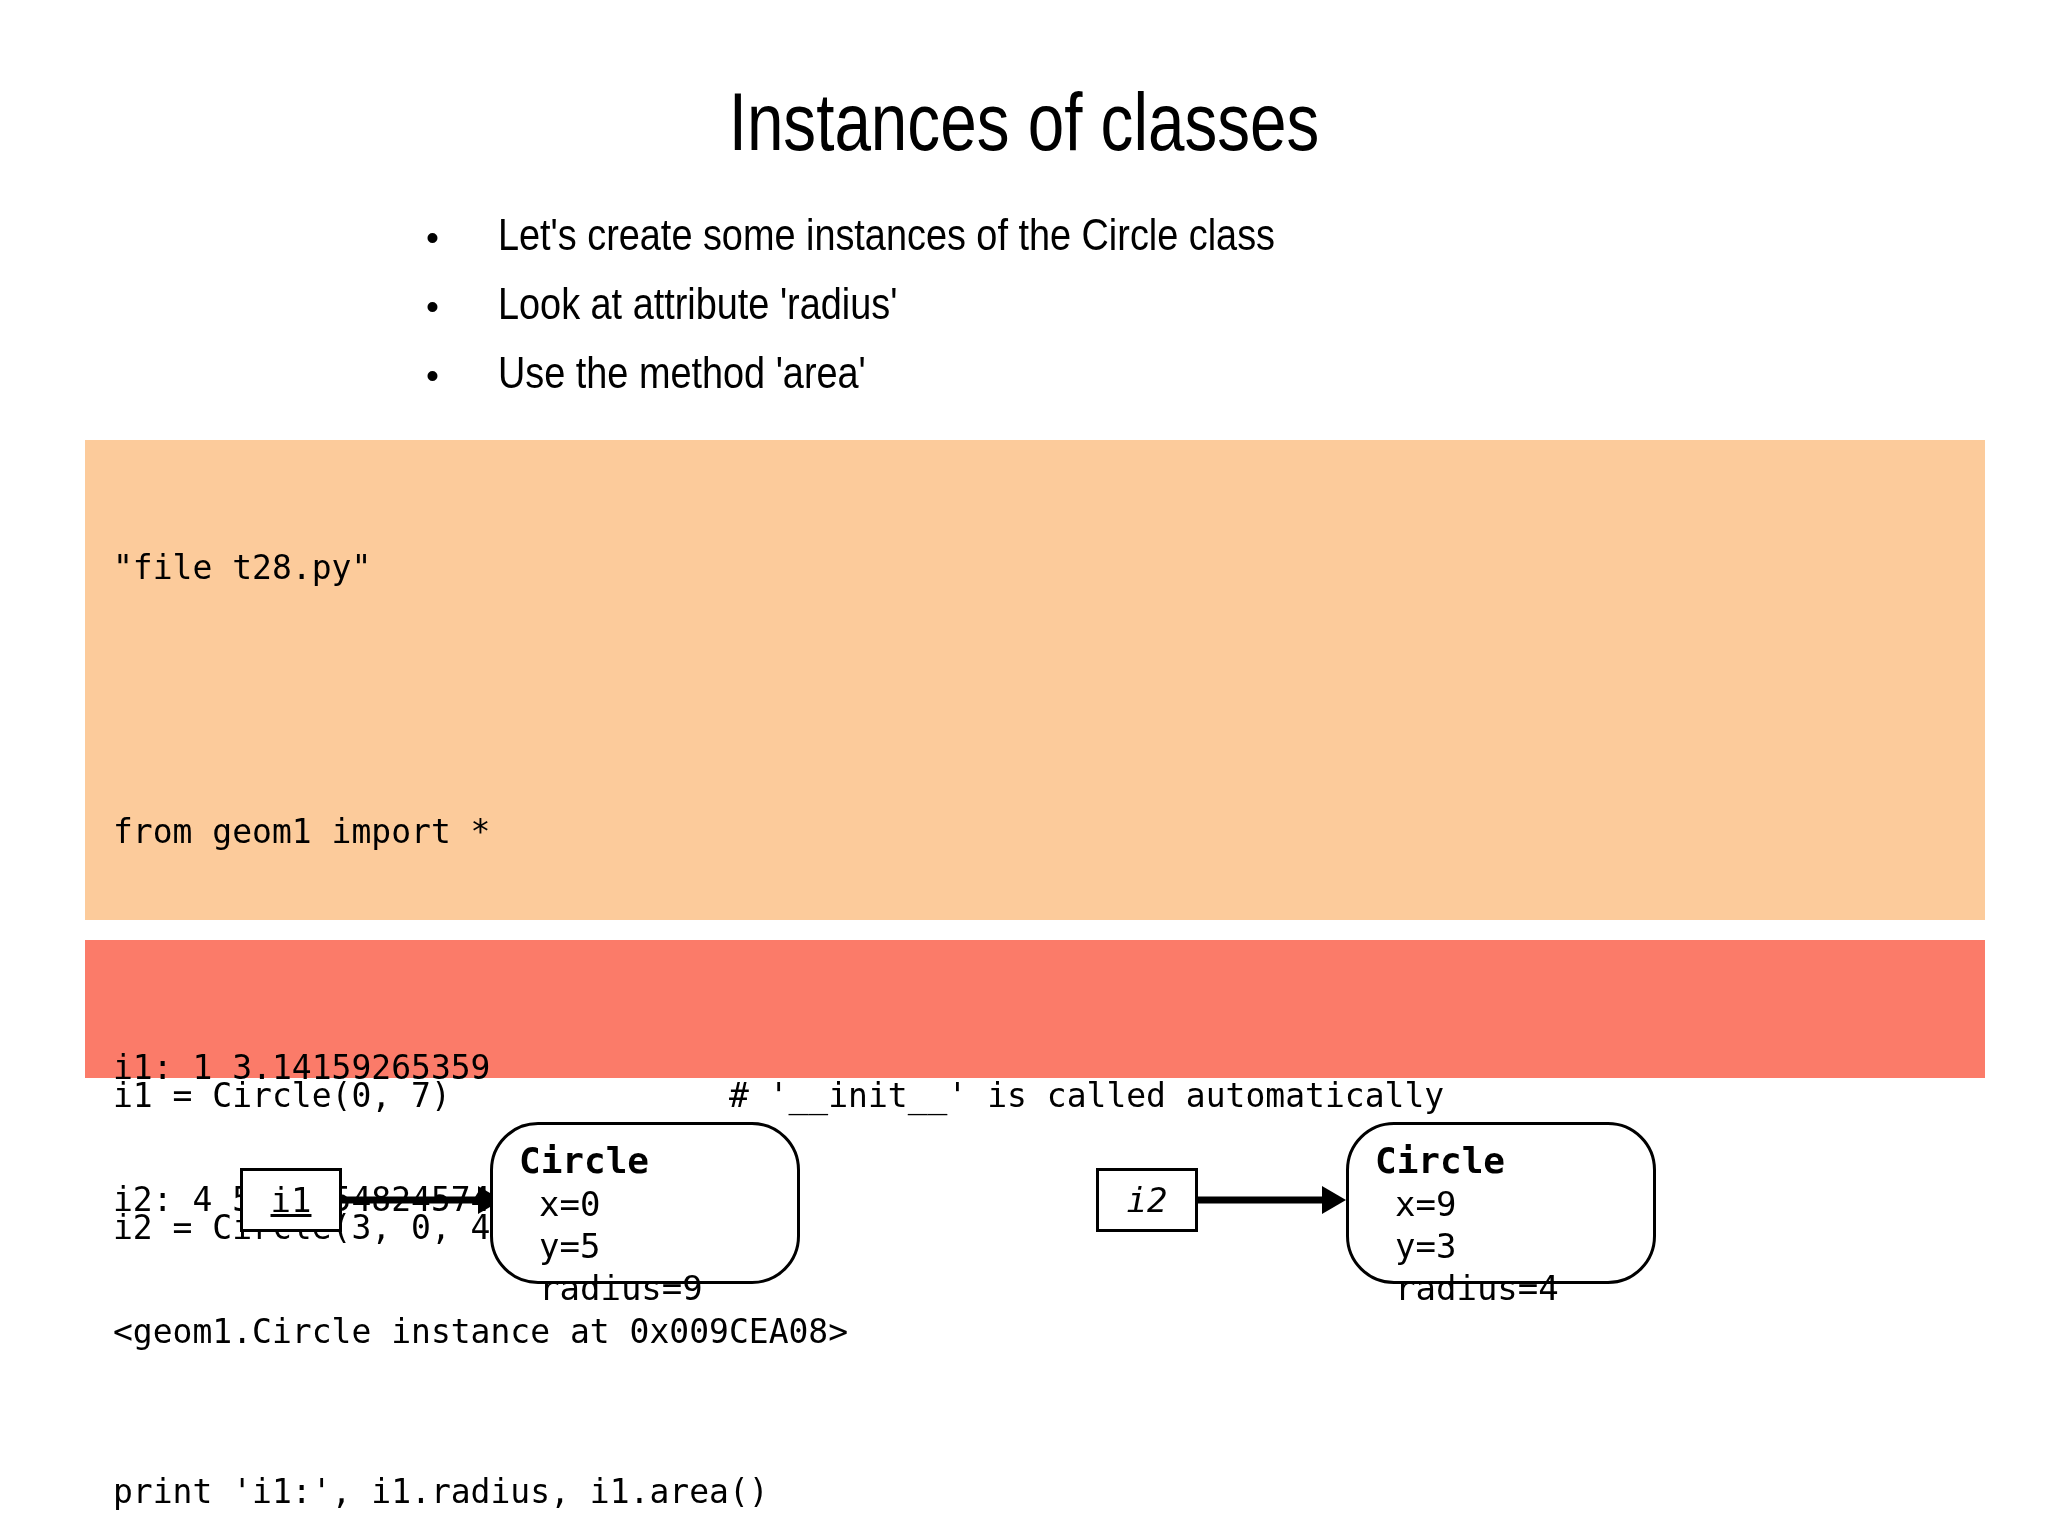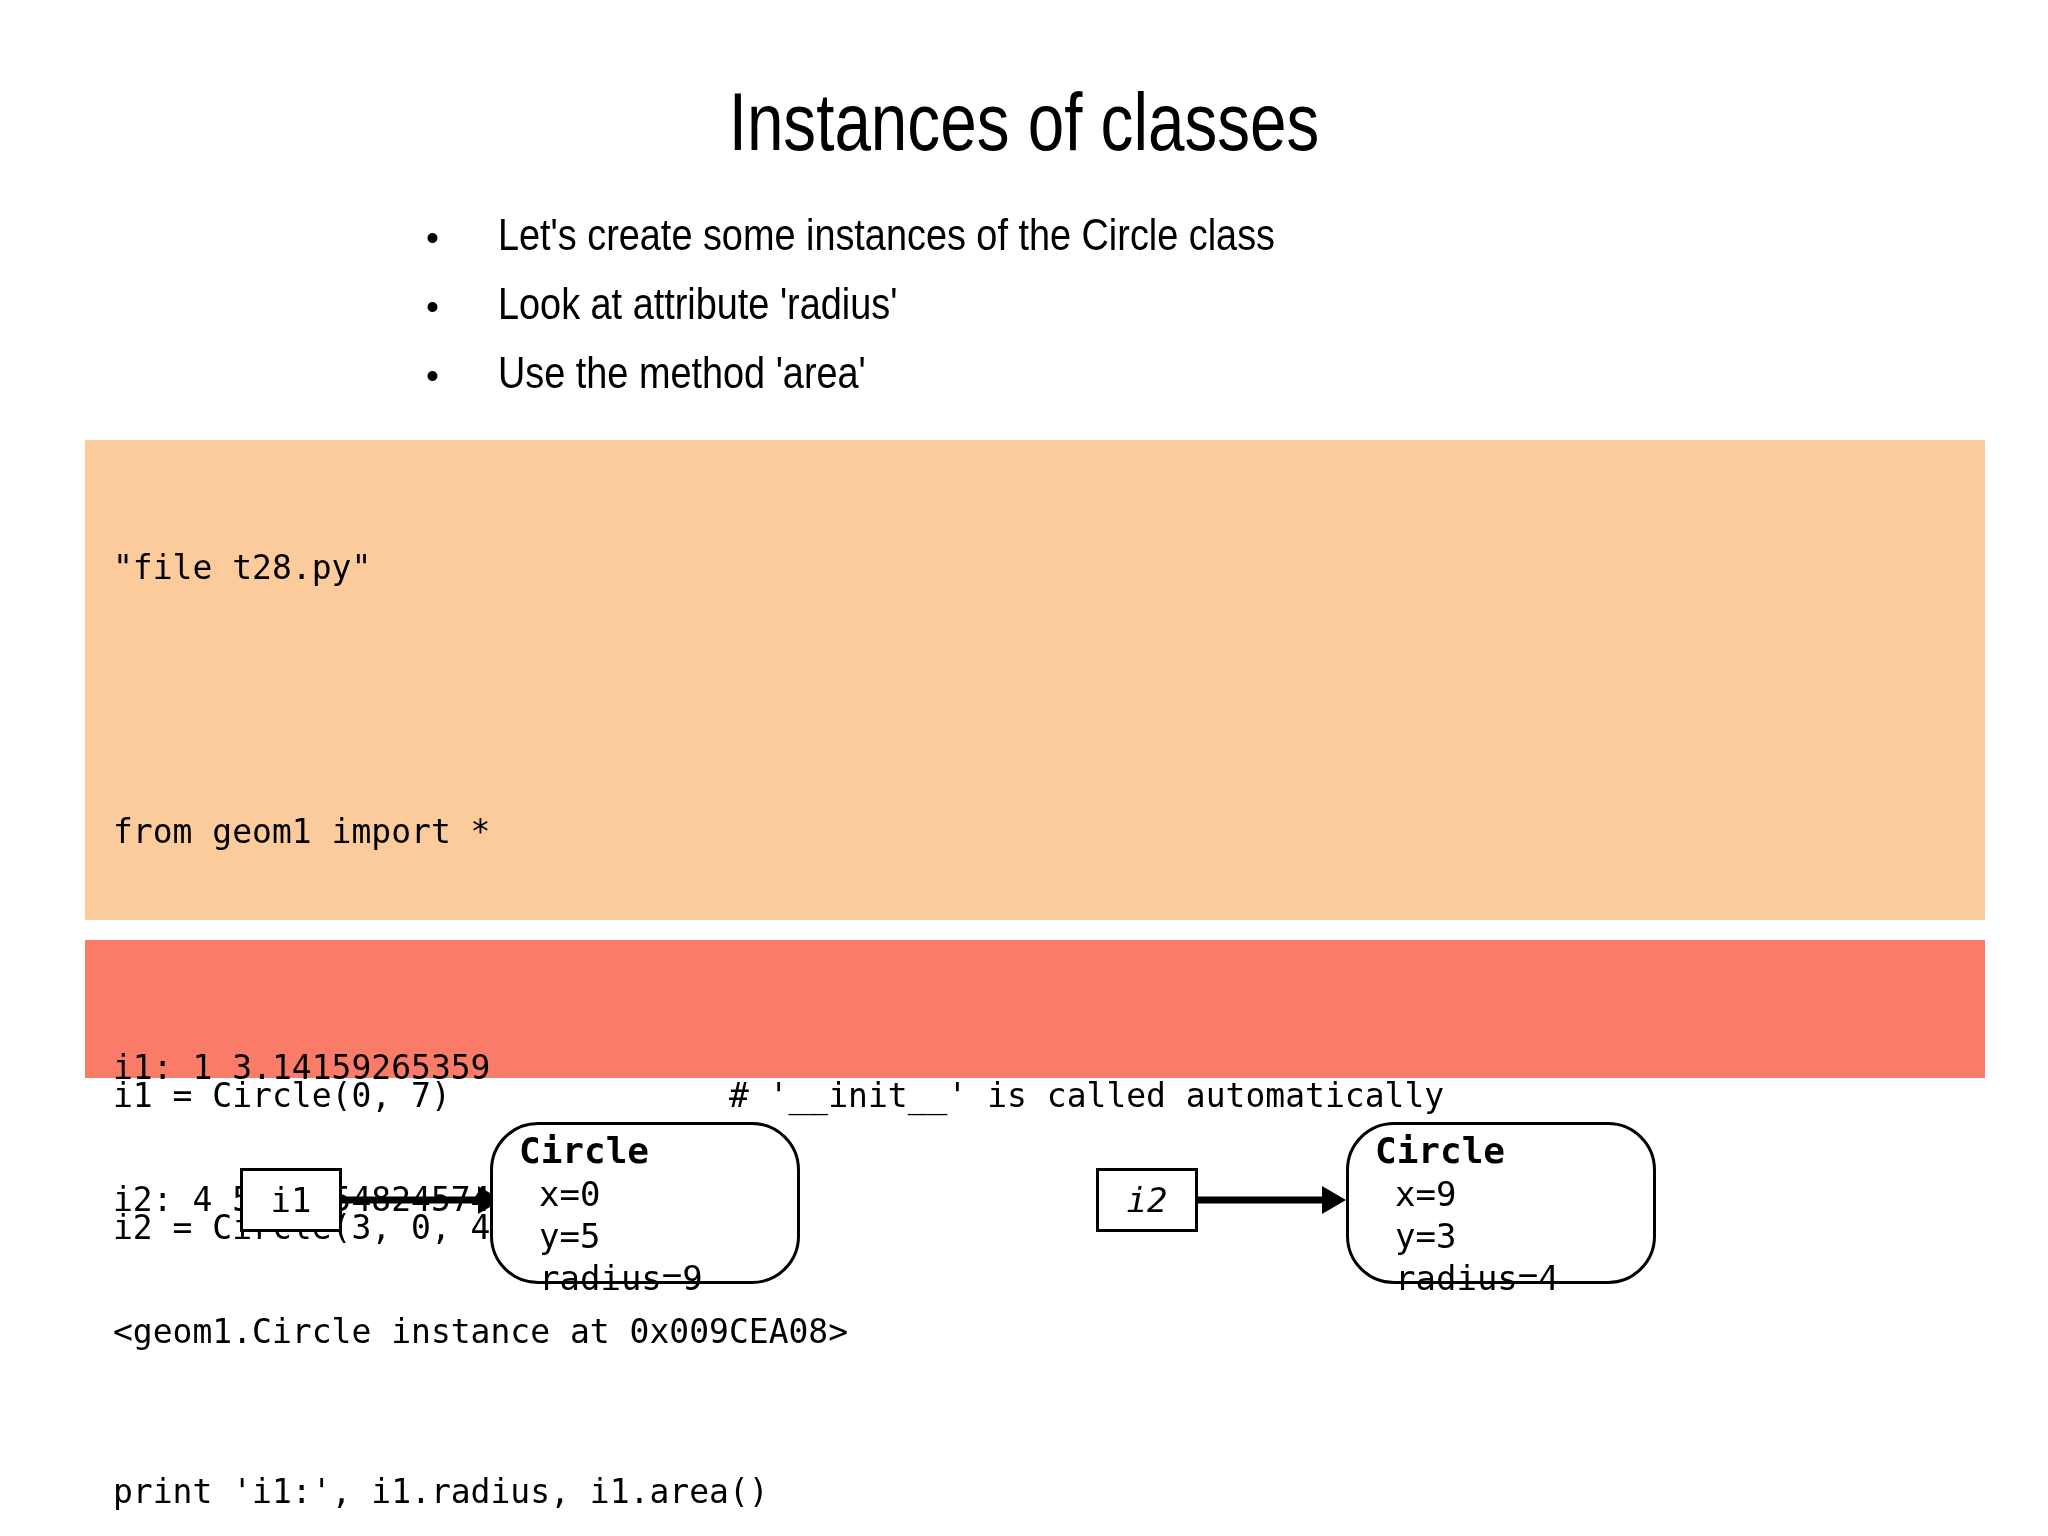--- a/index.html
+++ b/index.html
@@ -99,21 +99,21 @@
     justify-content: center;
     font-family: "DejaVu Sans Mono", "Liberation Mono", monospace;
     font-size: 34px;
   }
   .obj-box {
     position: absolute;
     border: 3px solid #000;
     border-radius: 48px;
     background: #fff;
     box-sizing: border-box;
-    padding: 4px 0 14px 26px;
+    padding: 14px 0 14px 26px;
     font-family: "DejaVu Sans Mono", "Liberation Mono", monospace;
     font-size: 34px;
     line-height: 42px;
   }
   .obj-title {
     font-weight: bold;
     display: block;
     font-size: 36px;
     line-height: 44px;
   }
@@ -161,21 +161,21 @@
 </div>
 
 <div class="code-block" id="program-output-block" style="background: rgb(251, 123, 105);">
   <span class="code-line">i1: 1 3.14159265359</span>
   <span class="code-line">i2: 4 50.2654824574</span>
   <span class="code-line">&lt;geom1.Circle instance at 0x009CEA08&gt;</span>
 </div>
 
 <div class="diagram-layer">
 
-  <div class="var-box" id="var-box-i1" style="left:240px; top:68px; width:102px; height:64px;">
+  <div class="var-box" id="var-box-i1" style="left:240px; top:68px; width:102px; height:64px;text-decoration:underline;">
     <span>i1</span>
   </div>
 
   <svg class="arrow-svg" style="left:342px; top:82px;" width="160" height="36" viewBox="0 0 160 36">
     <line x1="0" y1="18" x2="136" y2="18" stroke="#000" stroke-width="7"></line>
     <polygon points="136,4 160,18 136,32" fill="#000"></polygon>
   </svg>
 
   <div class="obj-box" id="obj-box-i1" style="left:490px; top:22px; width:310px; height:162px;">
     <span class="obj-title">Circle</span>

